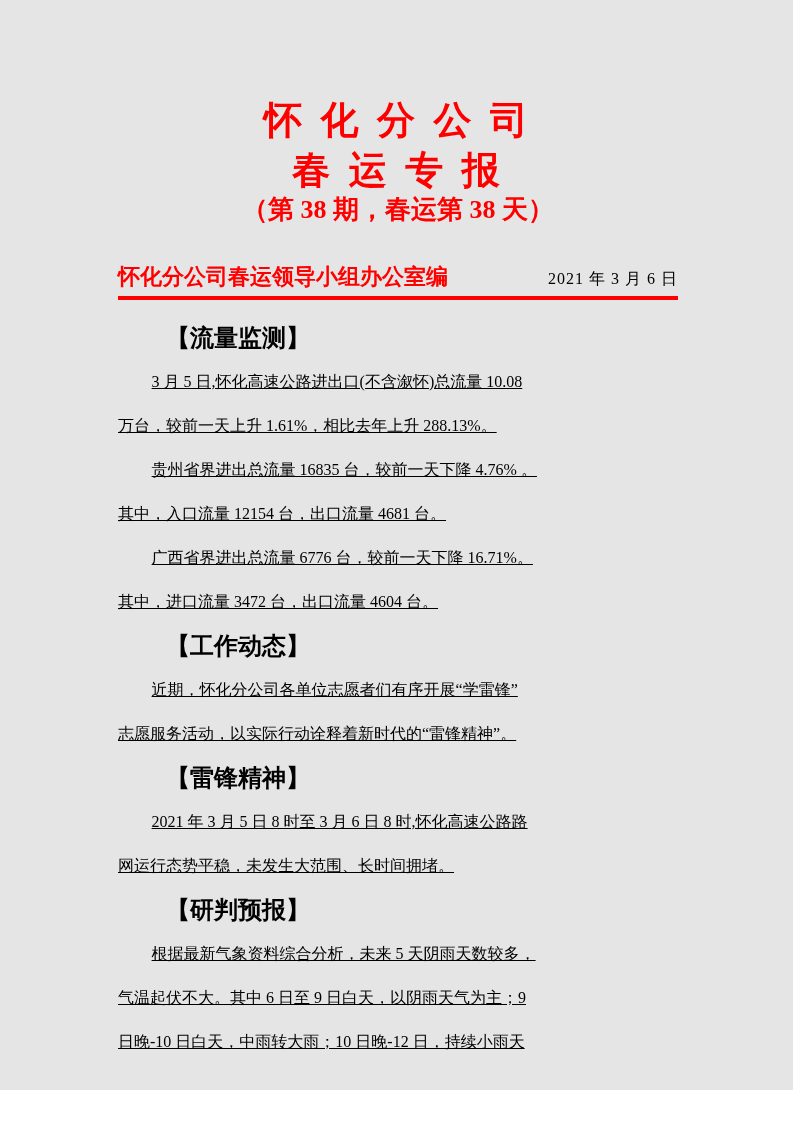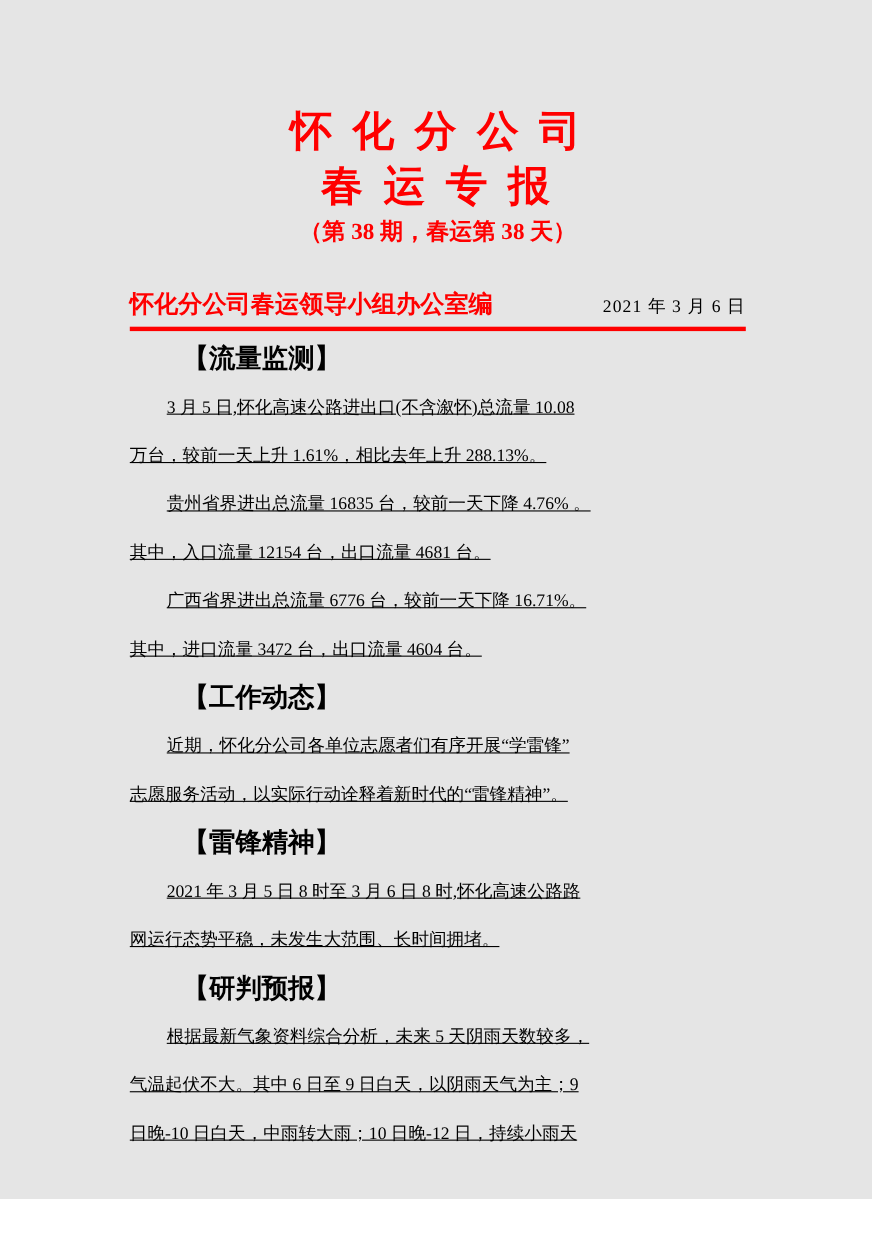--- a/index.html
+++ b/index.html
@@ -30,21 +30,21 @@
     line-height: 44px;
     text-align: center;
     letter-spacing: 4px;
     white-space: nowrap;
   }
   .title2 { margin-top: 6px; text-align: center; }
   .subtitle {
     margin-top: 2px;
     font-weight: bold;
     color: #ff0000;
-    font-size: 21px;
+    font-size: 26px;
     line-height: 32px;
     text-align: center;
     white-space: nowrap;
   }
   .masthead {
     margin-top: 4px;
     display: flex;
     justify-content: space-between;
     align-items: baseline;
     line-height: 30px;
@@ -59,21 +59,21 @@
   .masthead-date {
     color: #000000;
     font-size: 16px;
     letter-spacing: 1px;
   }
   .red-rule {
     margin-top: 2px;
     height: 4px;
     background: #ff0000;
   }
-  .body { margin-top: 4px; }
+  .body { margin-top: 16px; }
   .body p { margin: 0; white-space: nowrap; }
   .heading {
     font-family: "Liberation Sans", "DejaVu Sans", sans-serif;
     font-weight: bold;
     font-size: 24px;
     line-height: 44px;
     text-indent: 2em;
   }
   .line {
     font-size: 16px;

